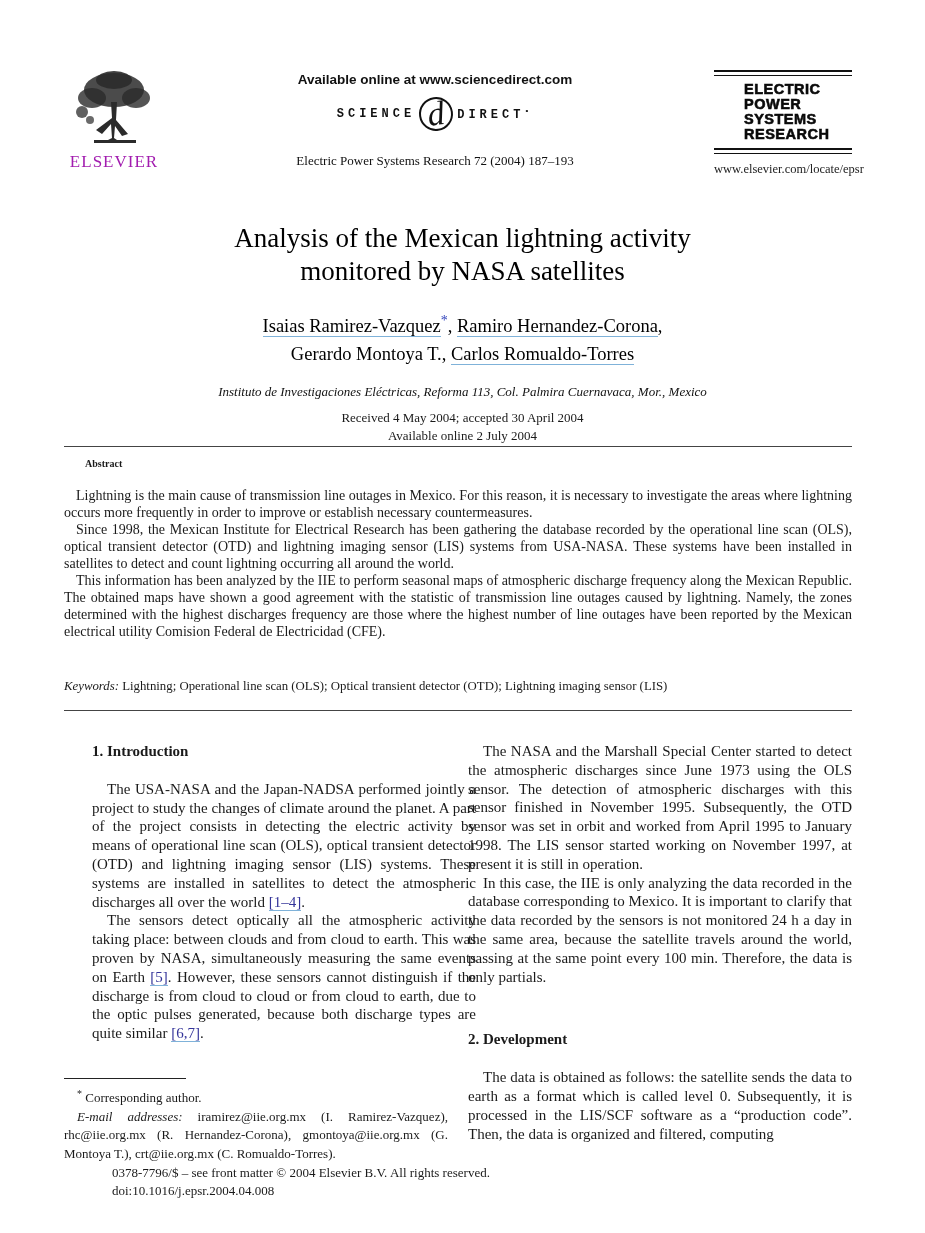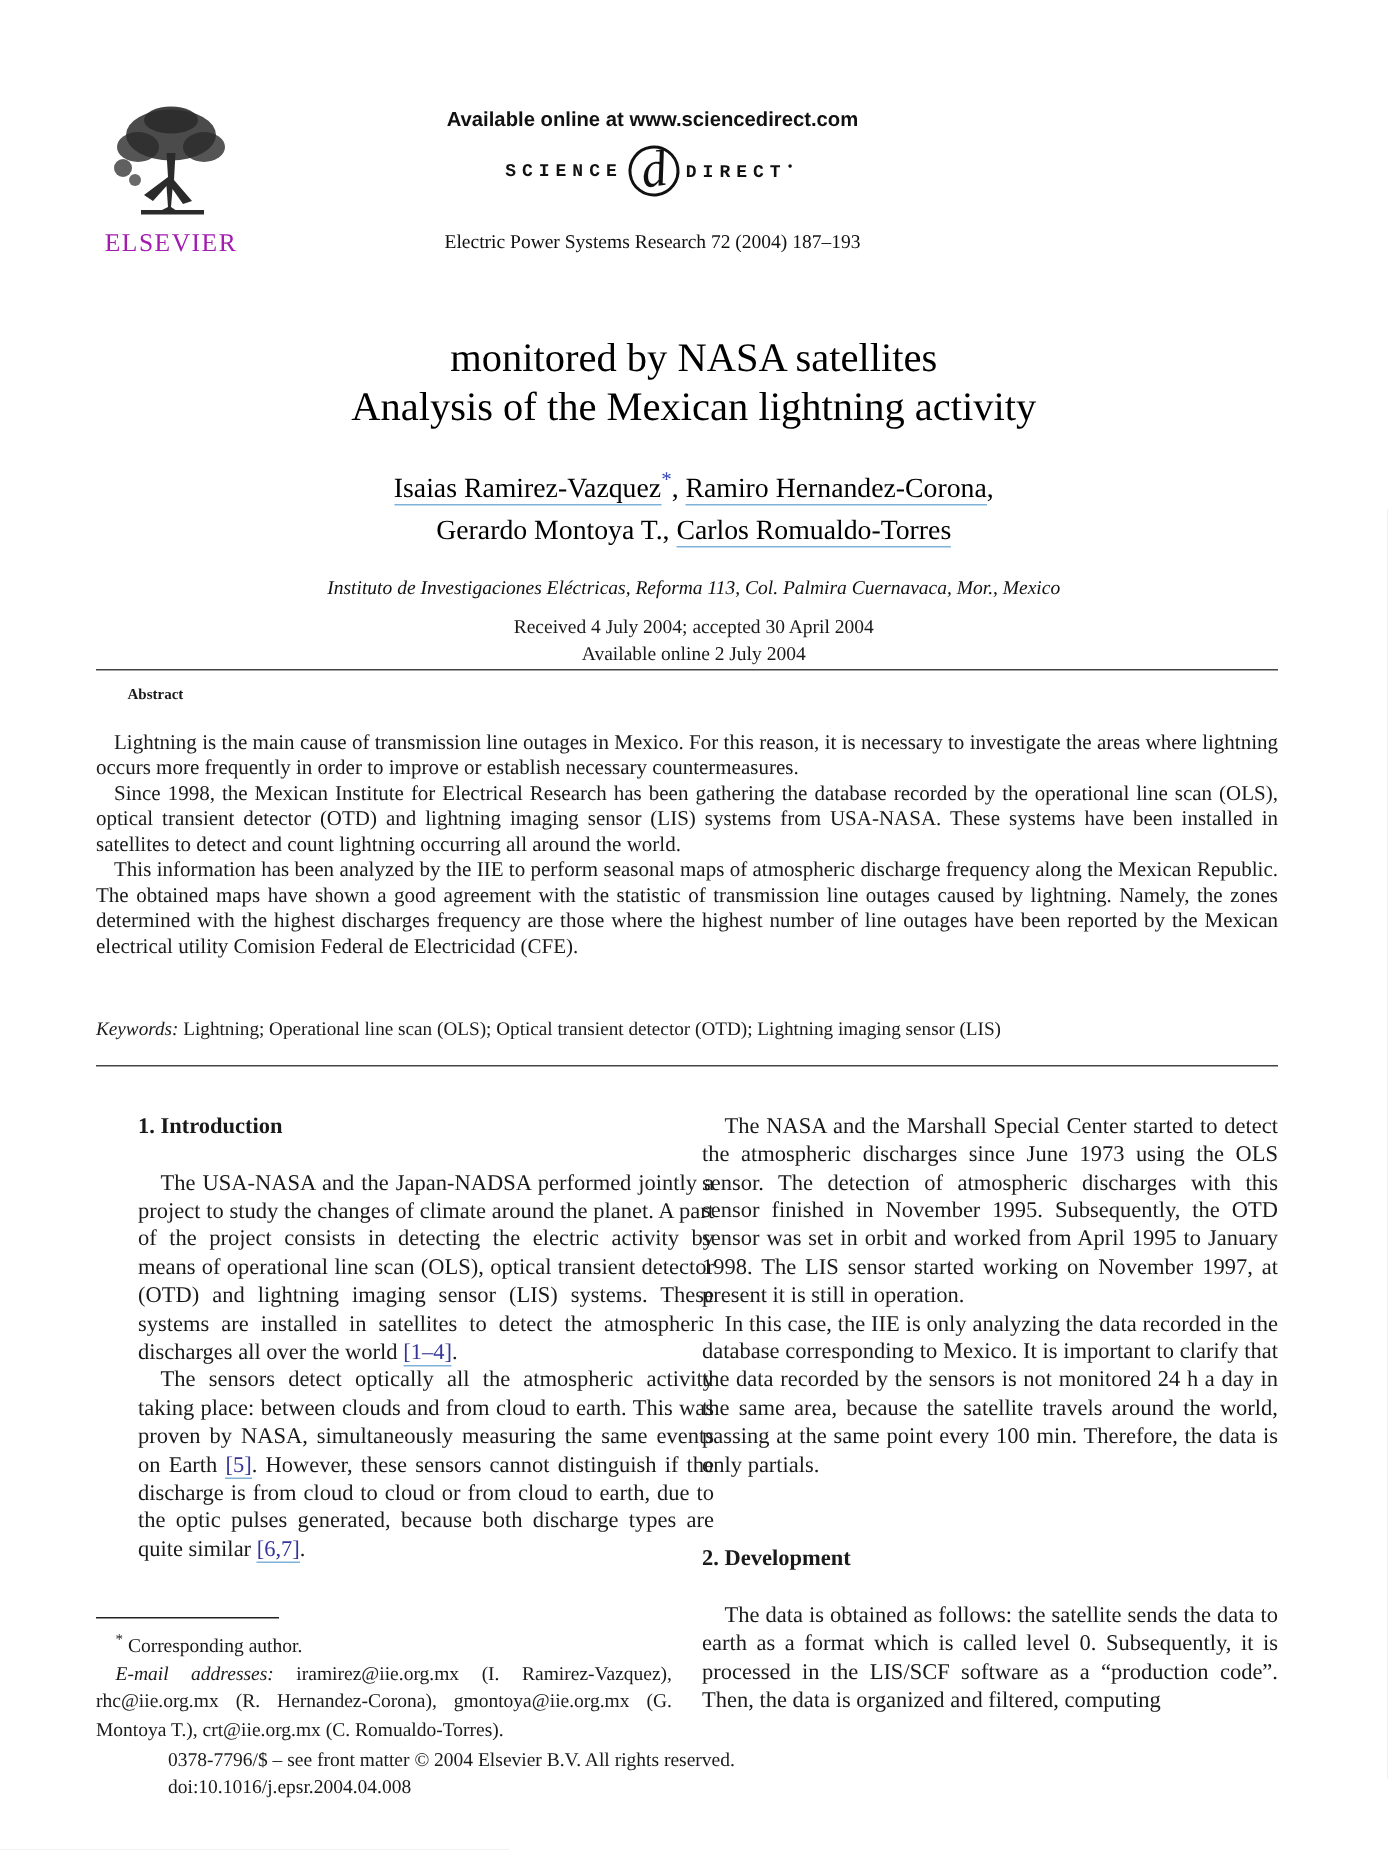--- a/index.html
+++ b/index.html
@@ -89,32 +89,43 @@
   <div class="center-head">
     <div class="avail-online">Available online at www.sciencedirect.com</div>
     <div class="sd-logo">
       <span class="sd-word">SCIENCE</span>
       <span class="sd-d">d</span>
       <span class="sd-word"><span>DIRECT</span><sup class="sd-reg">•</sup></span>
     </div>
     <div class="journal-ref">Electric Power Systems Research 72 (2004) 187–193</div>
   </div>
 
+  <div class="journal-logo">
+    <div class="dbl-rule"></div>
+    <div class="jl-text">
+      <div class="jl-line">ELECTRIC</div>
+      <div class="jl-line">POWER</div>
+      <div class="jl-line">SYSTEMS</div>
+      <div class="jl-line">RESEARCH</div>
+    </div>
+    <div class="dbl-rule"></div>
+    <div class="journal-url">www.elsevier.com/locate/epsr</div>
+  </div>
 
   <div class="title-block">
     <div class="paper-title">
+      <div>Analysis of the Mexican lightning activity</div>
       <div>monitored by NASA satellites</div>
-      <div>Analysis of the Mexican lightning activity</div>
     </div>
     <div class="authors">
       <div><span class="auth-link">Isaias Ramirez-Vazquez</span><span class="auth-star">*</span><span>, </span><span class="auth-link">Ramiro Hernandez-Corona</span><span>,</span></div>
       <div><span>Gerardo Montoya T., </span><span class="auth-link">Carlos Romualdo-Torres</span></div>
     </div>
     <div class="affiliation">Instituto de Investigaciones Eléctricas, Reforma 113, Col. Palmira Cuernavaca, Mor., Mexico</div>
-    <div class="received">Received 4 July 2004; accepted 30 April 2004</div>
+    <div class="received">Received 4 May 2004; accepted 30 April 2004</div>
     <div class="avail-date">Available online 2 July 2004</div>
   </div>
 
   <hr class="hr-full" style="top:446px">
 
   <div class="abstract">
     <div class="abs-heading">Abstract</div>
     <div class="abs-body">
       <p>Lightning is the main cause of transmission line outages in Mexico. For this reason, it is necessary to investigate the areas where lightning occurs more frequently in order to improve or establish necessary countermeasures.</p>
       <p>Since 1998, the Mexican Institute for Electrical Research has been gathering the database recorded by the operational line scan (OLS), optical transient detector (OTD) and lightning imaging sensor (LIS) systems from USA-NASA. These systems have been installed in satellites to detect and count lightning occurring all around the world.</p>

